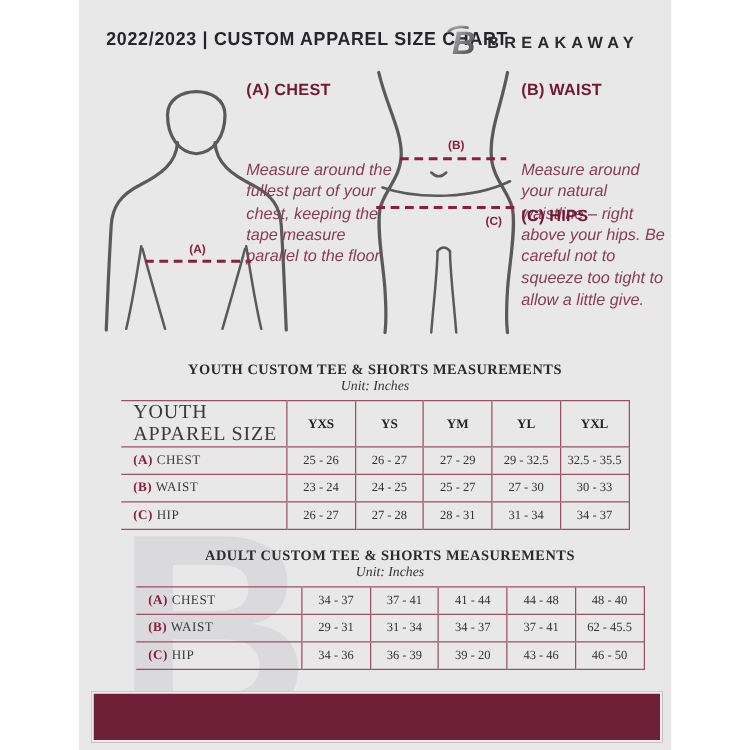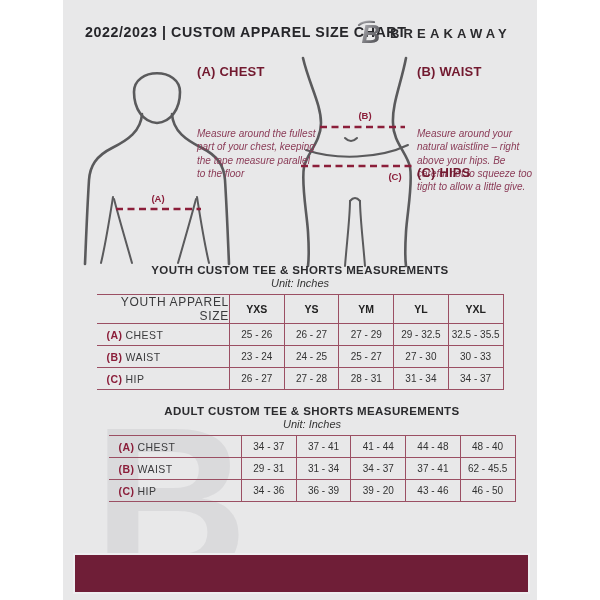--- a/index.html
+++ b/index.html
@@ -21,33 +21,33 @@
   
   .diag { position: absolute; left: 0; top: 52px; width: 100%; height: 220px; z-index: 1; }
   .fig { position: absolute; }
   .fig path { fill: none; stroke: #5a5a5c; stroke-width: 2.6; stroke-linecap: round; }
   .fig path.thin { stroke-width: 2; }
   .fig path.dash { stroke: #8b1e3a; stroke-width: 2.3; stroke-dasharray: 7 4.5; stroke-linecap: butt; }
   .fig text.marker { font-size: 9.5px; font-weight: bold; fill: #8b1e3a; font-family: "Liberation Sans", sans-serif; }
 
   .instr { position: absolute; z-index: 2; }
   .instr h3 { font-size: 13px; font-weight: bold; color: #72192f; letter-spacing: 0.2px; margin-bottom: 6px; }
-  .instr p { font-size: 10px; font-style: italic; color: #8a3a56; line-height: 1.33; margin-top: 48px; }
-
-  
-  .tables { position: absolute; left: 0; top: 264px; width: 100%; z-index: 1; text-align: center; }
+  .instr p { font-size: 13px; font-style: italic; color: #8a3a56; line-height: 1.33; margin-top: 48px; }
+
+  
+  .tables { position: absolute; left: 0; top: 290px; width: 100%; z-index: 1; text-align: center; font-family: Liberation Serif, serif; }
   .tbl-title { font-size: 11.5px; font-weight: bold; color: #2b2b2e; letter-spacing: 0.4px; }
   .tbl-unit { font-size: 11px; font-style: italic; color: #333; margin-top: 1px; }
   table { border-collapse: collapse; width: 407px; margin: 5px auto 0 auto; table-layout: fixed; }
   col.c0 { width: 133px; }
   th, td { border-top: 1.5px solid #9b4f63; border-bottom: 1.5px solid #9b4f63; padding: 0; }
   th:not(:first-child), td:not(:first-child) { border-left: 1.5px solid #9b4f63; }
   th:last-child, td:last-child { border-right: 1.5px solid #9b4f63; }
   th { height: 26px; font-size: 10.5px; font-weight: bold; color: #222; }
-  th.lbl { font-weight: normal; font-size: 12px; color: #3a3a3c; letter-spacing: 0.7px; text-align: right; padding-left: 10px; }
+  th.lbl { font-weight: normal; font-size: 16px; color: #3a3a3c; letter-spacing: 0.7px; text-align: left; padding-left: 10px; }
   td { height: 22px; font-size: 10px; color: #333; text-align: center; }
   td.lbl { text-align: left; padding-left: 10px; font-size: 10.5px; color: #3a3a3c; letter-spacing: 0.4px; }
   td.lbl b { color: #8b1e3a; font-weight: bold; }
   .adult-block { margin-top: 15px; padding-left: 24px; }
 
   
   .footer-bar { position: absolute; left: 10px; top: 553px; width: 457px; height: 41px;
                 background: #6f1e37; border: 2px solid #eeeef0; z-index: 2; }
 </style>
 </head>

